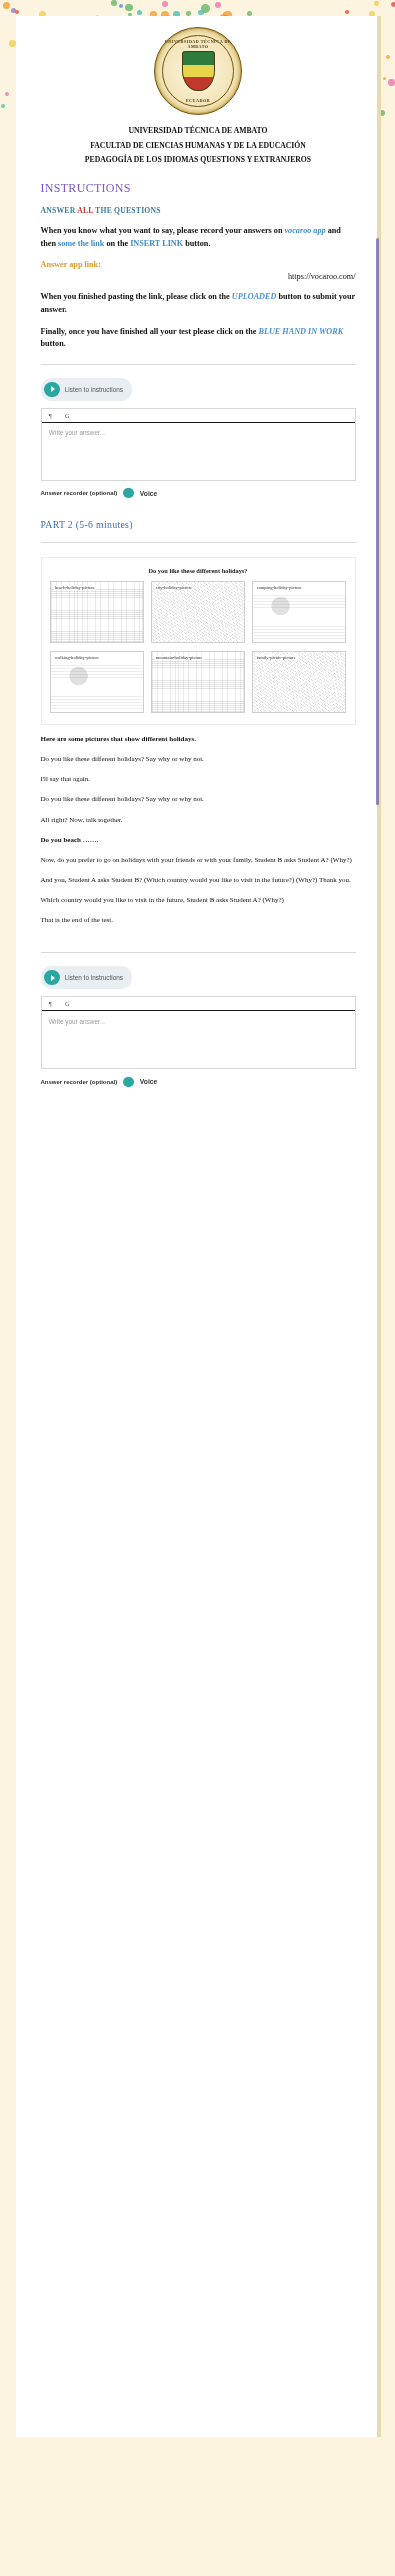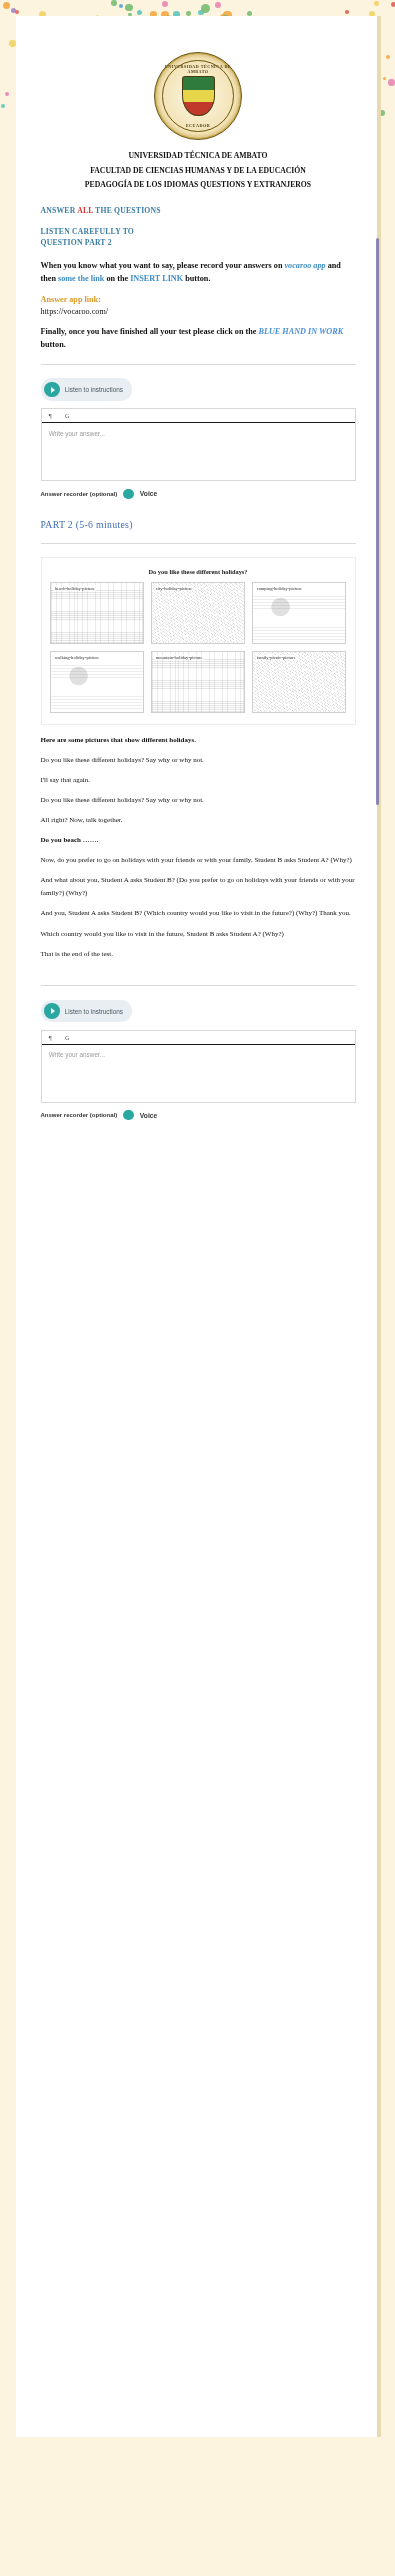--- a/index.html
+++ b/index.html
@@ -40,21 +40,21 @@
     font-weight: normal;
     margin: 0;
   }
 
   .sheet {
     position: relative;
     z-index: 1;
     margin: 15.5px 15.5px 0 15.5px;
     background: #ffffff;
     min-height: 2421px;
-    padding: 26px 0 0 0;
+    padding: 1px 0 0 0;
   }
   .inner {
     padding: 0 25px;
   }
 
   
   .seal-wrap { display: flex; justify-content: center; padding: 10.3px 0 9.3px 0; }
   .seal {
     width: 88px; height: 88px; border-radius: 50%;
     background: radial-gradient(circle at 50% 50%, #fdf8e6 0%, #f2e2b4 62%, #d9c07e 70%, #b8933f 78%, #8c6d23 100%);
@@ -127,20 +127,21 @@
     font-weight: bold;
     font-size: 8.2px;
     color: #d99b2b;
     margin: 9.3px 0 3.1px 0;
   }
   .vocaroo-url {
     font-family: "Liberation Serif", serif;
     font-size: 8.2px;
     margin: 0 0 10.3px 0;
     color: #111;
+    text-align: right;
   }
   .blue-em { color: #4a90d9; font-style: italic; }
 
   
   .audio-row { margin: 13.4px 0 7.2px 0; }
   .audio-pill {
     display: inline-flex; align-items: center; gap: 5.2px;
     background: #e9eef2;
     border-radius: 10.3px;
     padding: 3.6px 9.3px 3.6px 3.6px;
@@ -408,37 +409,37 @@
           <div class="seal-text-bottom">ECUADOR</div>
         </div>
       </div>
 
       <div class="uni-head">
         <div>UNIVERSIDAD TÉCNICA DE AMBATO</div>
         <div>FACULTAD DE CIENCIAS HUMANAS Y DE LA EDUCACIÓN</div>
         <div>PEDAGOGÍA DE LOS IDIOMAS QUESTIONS Y EXTRANJEROS</div>
       </div>
 
+      <h2 class="instructions">INSTRUCTIONS</h2>
 
       <div class="answer-all">
         <span>ANSWER </span><span class="red">ALL</span><span> THE QUESTIONS</span>
       </div>
 
-      <div class="listen-head">
-        <div>LISTEN CAREFULLY TO</div>
-        <div>QUESTION PART 2</div>
-      </div>
 
       <p class="para">
         <span>When you know what you want to say, please record your answers on </span><span class="lnk italic">vocaroo app</span><span> and then </span><span class="lnk">some the link</span><span> on the </span><span class="lnk">INSERT LINK</span><span> button.</span>
       </p>
 
       <div class="vocaroo-label">Answer app link:</div>
       <div class="vocaroo-url">https://vocaroo.com/</div>
 
+      <p class="para">
+        <span>When you finished pasting the link, please click on the </span><span class="blue-em">UPLOADED</span><span> button to submit your answer.</span>
+      </p>
 
       <p class="para">
         <span>Finally, once you have finished all your test please click on the </span><span class="blue-em">BLUE HAND IN WORK</span><span> button.</span>
       </p>
 
       <hr class="thin-rule">
 
       <div class="audio-row">
         <div class="audio-pill">
           <div class="play-btn">
@@ -493,21 +494,20 @@
       </div>
 
       <div class="transcript">
         <p class="b">Here are some pictures that show different holidays.</p>
         <p>Do you like these different holidays? Say why or why not.</p>
         <p>I'll say that again.</p>
         <p>Do you like these different holidays? Say why or why not.</p>
         <p>All right? Now, talk together.</p>
         <p class="b">Do you beach …….</p>
         <p>Now, do you prefer to go on holidays with your friends or with your family, Student B asks Student A? (Why?)</p>
-        <p>And what about you, Student A asks Student B? (Do you prefer to go on holidays with your friends or with your family?) (Why?)</p>
         <p>And you, Student A asks Student B? (Which country would you like to visit in the future?) (Why?) Thank you.</p>
         <p>Which country would you like to visit in the future, Student B asks Student A? (Why?)</p>
         <p>That is the end of the test.</p>
       </div>
 
       <hr class="thin-rule">
 
       <div class="audio-row">
         <div class="audio-pill">
           <div class="play-btn">

